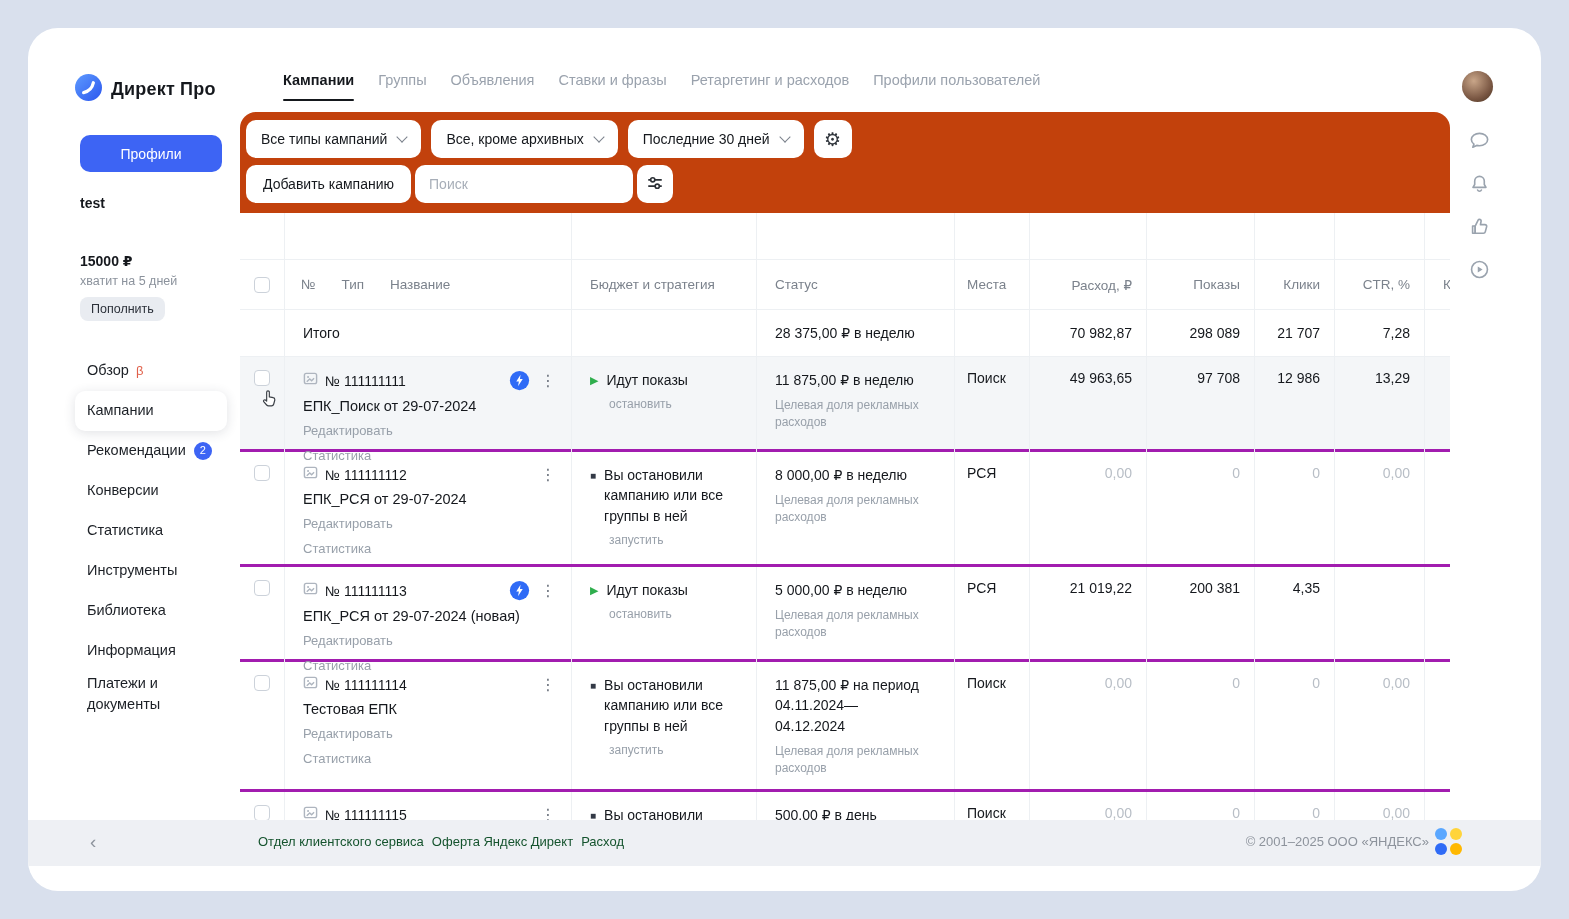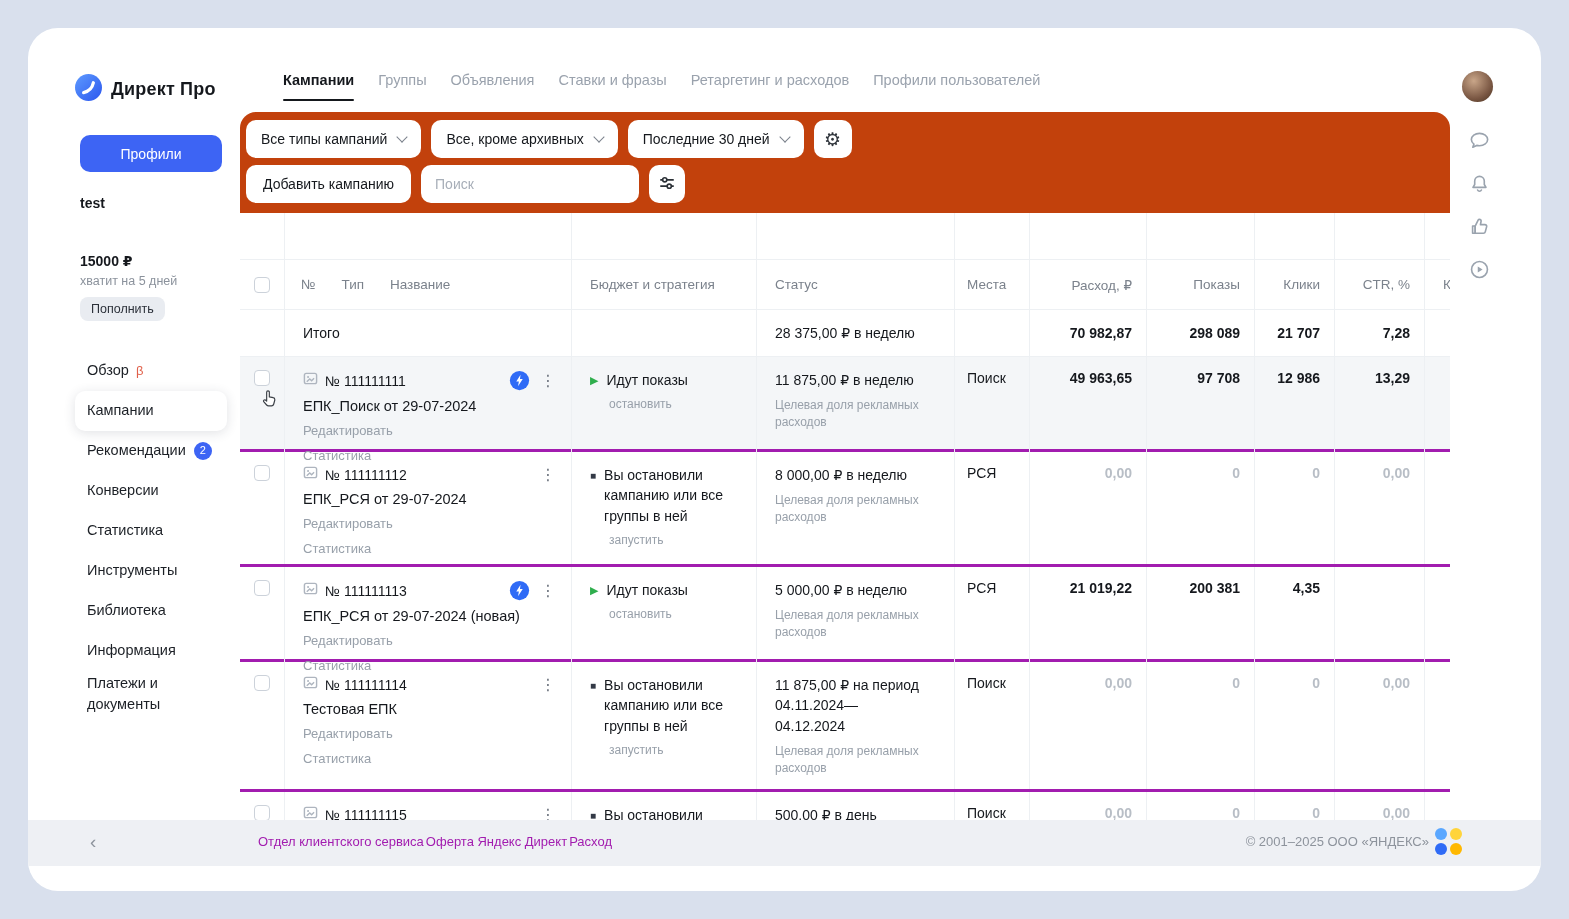--- a/index.html
+++ b/index.html
@@ -70,21 +70,21 @@
   .pill {
     display:flex; align-items:center; gap:11px; height:38px; background:#fff;
     border-radius:10px; padding:0 15px; font-size:14px; cursor:pointer; white-space:nowrap;
   }
   .chev { width:8px; height:8px; border-right:1.7px solid #7b828c; border-bottom:1.7px solid #7b828c; transform:rotate(45deg); margin-top:-4px; }
   .icon-btn {
     width:38px; height:38px; background:#fff; border-radius:10px; border:none;
     display:flex; align-items:center; justify-content:center; cursor:pointer; font-family:inherit;
   }
   .gear-glyph { font-size:19px; color:#30353c; line-height:1; }
-  .toolbar { position:absolute; left:6px; top:53px; display:flex; gap:10px; }
+  .toolbar { position:absolute; left:6px; top:53px; display:flex; gap:4px; }
   .btn-white {
     height:38px; background:#fff; border:none; border-radius:10px; padding:0 17px;
     font-size:14px; font-weight:500; font-family:inherit; cursor:pointer; color:#15181d;
   }
   .search {
     height:38px; width:218px; background:#fff; border:none; border-radius:10px;
     padding:0 14px; font-size:14px; font-family:inherit; color:#15181d; outline:none;
   }
   .search::placeholder { color:#a7aeb8; }
 
@@ -120,27 +120,27 @@
   .status-cell { padding-left:18px; padding-right:12px; }
   .status-line { display:flex; gap:8px; font-size:14px; line-height:1.45; }
   .sicon { flex:0 0 auto; }
   .sicon.run { color:#2fae4d; font-size:11px; margin-top:3px; }
   .sicon.stop { color:#333a46; font-size:10px; margin-top:4px; }
   .status-action { margin-top:7px; margin-left:19px; font-size:12px; color:#98a0aa; cursor:pointer; }
   .budget-cell { padding-left:18px; padding-right:12px; }
   .budget-main { font-size:14px; line-height:1.45; white-space:pre-line; }
   .budget-note { margin-top:7px; font-size:12px; color:#98a0aa; line-height:1.4; }
   .place-cell { padding-left:12px; font-size:14px; }
-  .num { text-align:right; padding-right:14px; font-size:14px;font-weight:bold; }
+  .num { text-align:right; padding-right:14px; font-size:14px; }
   .muted { color:#b8bec6; }
 
   
   .footer { position:absolute; left:0; right:0; top:792px; height:46px; background:#eef0f4; }
   .collapse { position:absolute; left:62px; top:11px; color:#8d939c; font-size:19px; cursor:pointer; }
-  .footer-links { position:absolute; left:230px; top:14px; display:flex; gap:2px; font-size:13px; color:#a21caf; }
+  .footer-links { position:absolute; left:230px; top:14px; display:flex; gap:8px; font-size:13px; color:#14532d; }
   .footer-links span { cursor:pointer; }
   .copyright { position:absolute; right:112px; top:14px; font-size:13px; color:#8d939c; }
   .emojis { position:absolute; right:78px; top:8px; width:28px; height:28px; display:grid; grid-template-columns:13px 13px; grid-gap:2px; cursor:pointer; }
   .emo { width:12px; height:12px; border-radius:50%; }
   .emo.b1 { background:#5aa7ff; } .emo.y1 { background:#ffd43b; }
   .emo.b2 { background:#2f6bf6; } .emo.y2 { background:#ffb800; }
 
   .cursor-hand { position:absolute; left:231px; top:360px; z-index:9; pointer-events:none; }
 </style>
 </head>

